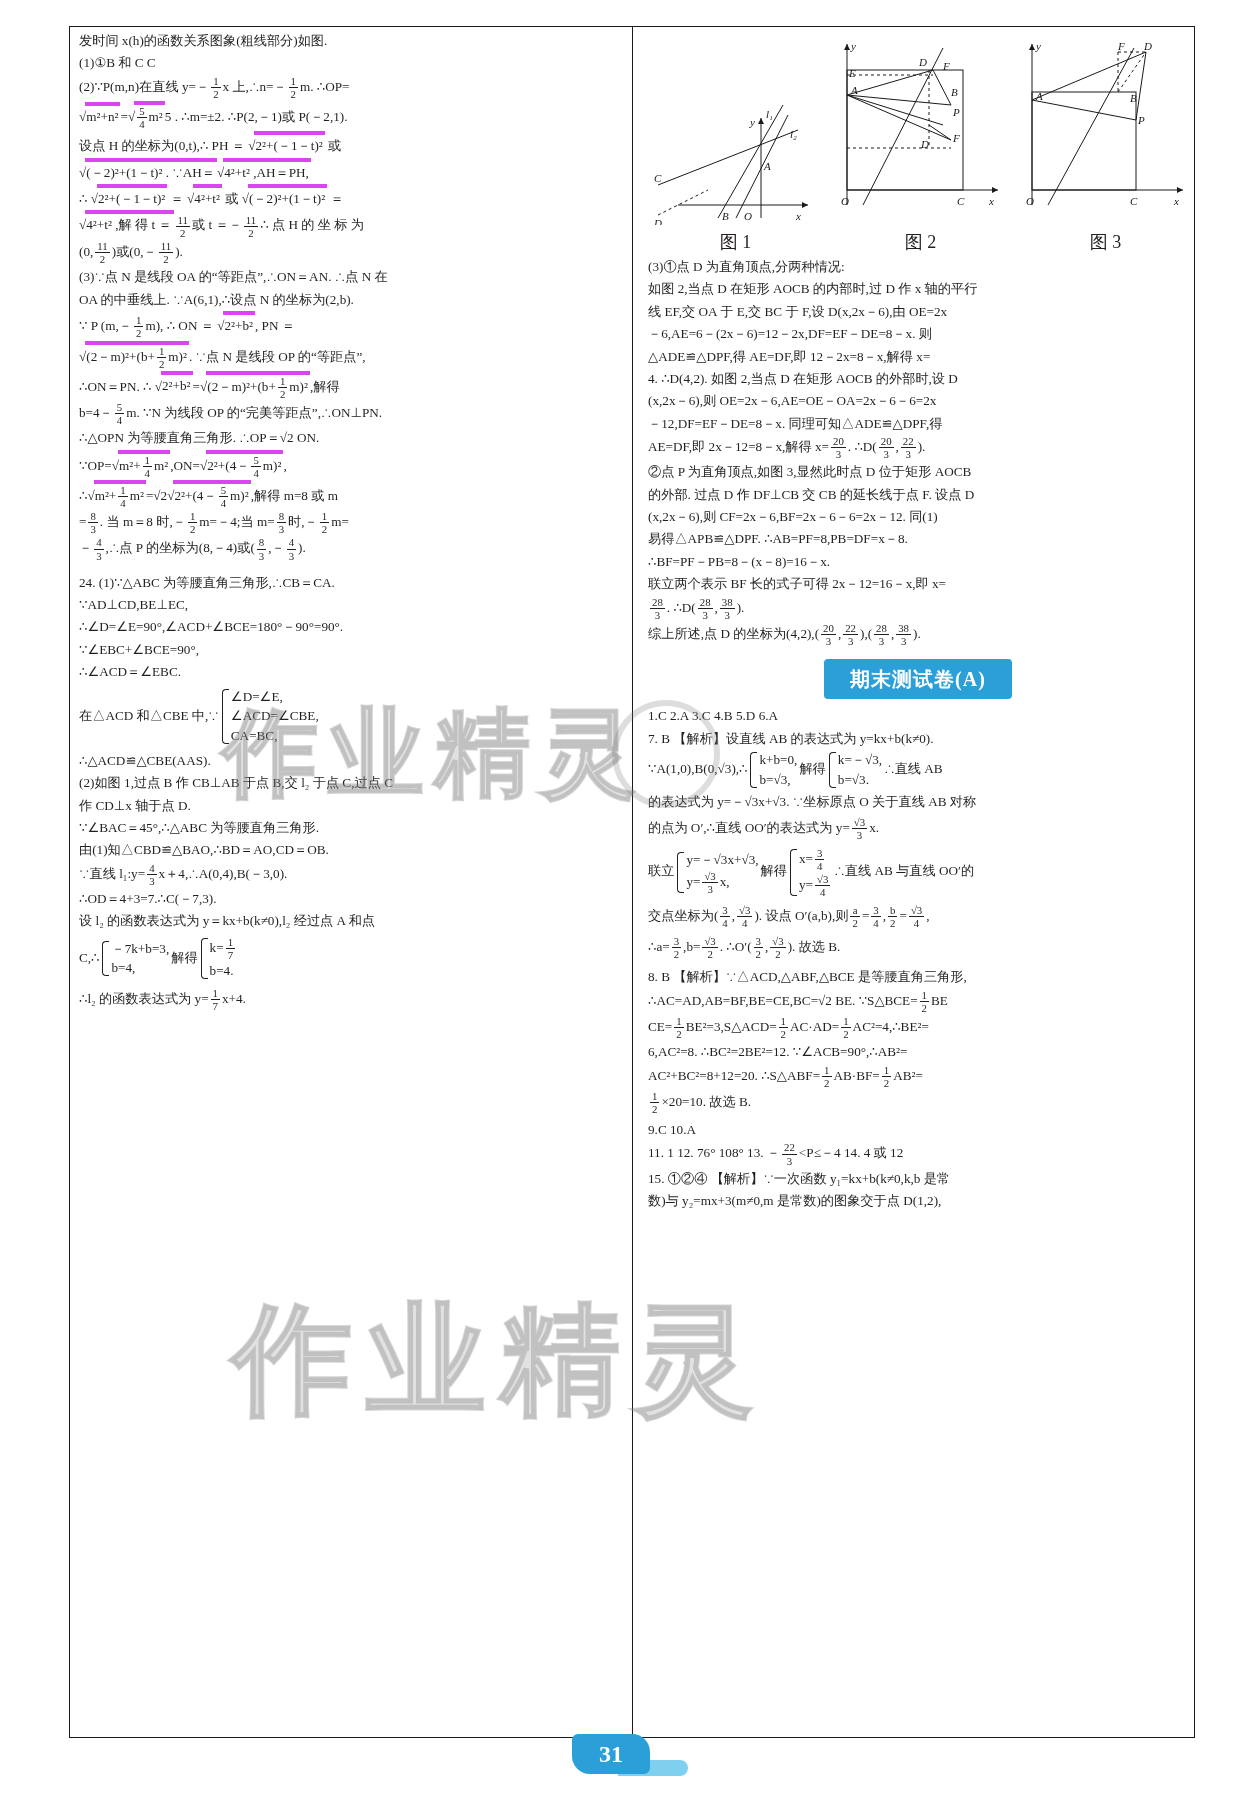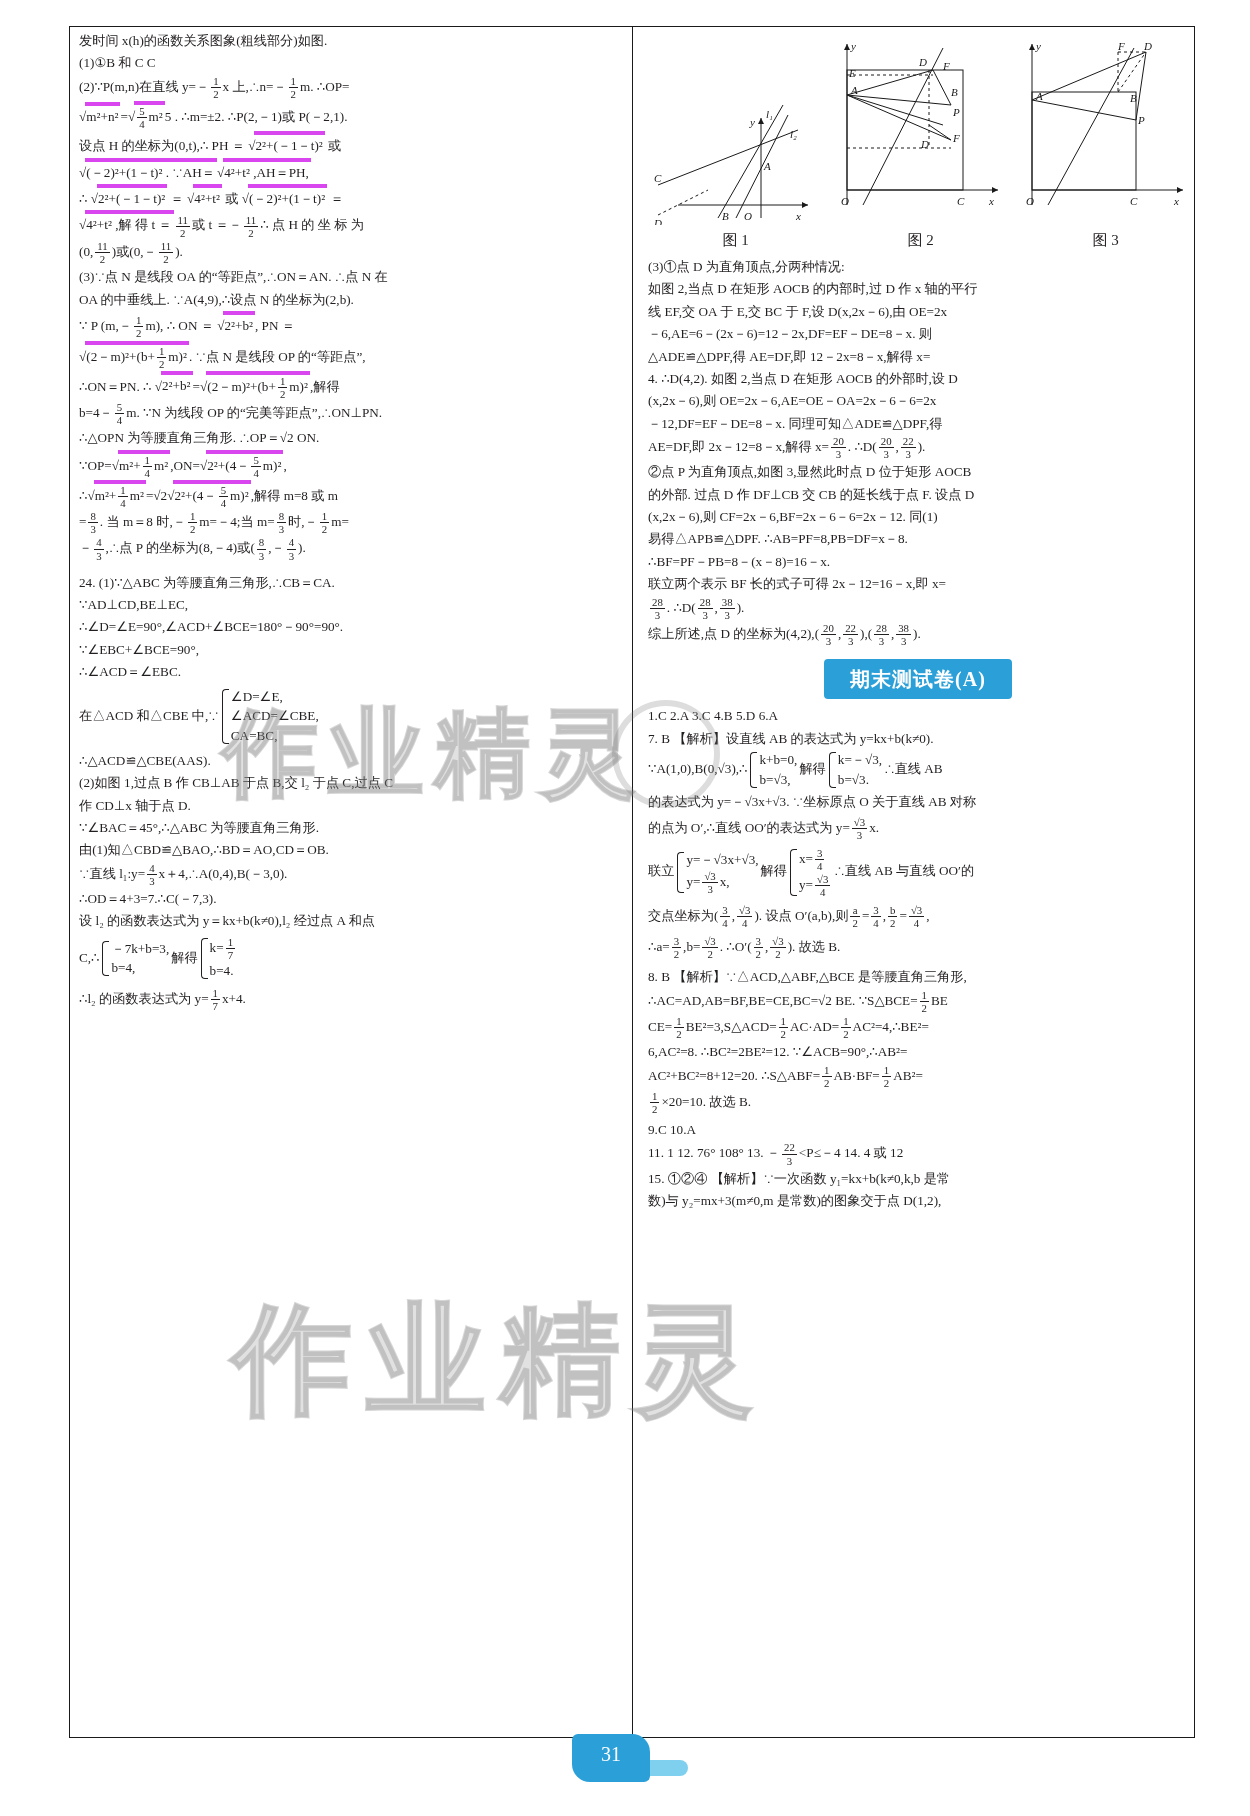--- a/index.html
+++ b/index.html
@@ -59,21 +59,21 @@
     position:relative;
     height:222px;
     margin:0 0 4px 0;
   }
   .figbox{position:absolute;top:0;}
   .figcap{
     position:absolute;
     top:198px;
     width:100%;
     text-align:center;
-    font-size:15px;
+    font-size:18px;
   }
   .secthead{
     text-align:center;
     margin:12px 0 6px 0;
   }
   .secthead span{
     display:inline-block;
     background:#2b9fd8;
     color:#fff;
     font-weight:bold;
@@ -102,26 +102,26 @@
   .pagenum{
     position:absolute;
     left:50%;
     transform:translateX(-50%);
     bottom:34px;
     width:120px;height:48px;
     text-align:center;
   }
   .pagenum .badge{
     position:absolute;left:0;top:0;
-    width:78px;height:48px;
+    width:78px;height:40px;
     background:#2b9fd8;
     border-radius:6px 18px 6px 18px;
     color:#fff;
-    font-weight:normal;
-    font-size:20px;
+    font-weight:bold;
+    font-size:24px;
     line-height:40px;
     text-align:center;
   }
   .pagenum .tail{
     position:absolute;left:46px;top:26px;
     width:70px;height:16px;
     background:#7fd0ef;
     border-radius:0 10px 10px 0;
   }
   .watermark{
@@ -183,21 +183,21 @@
 
     <p>
       √<span class="sqrt">4²+t² ,解 得 t ＝</span><span class="frac"><span class="num">11</span><span class="den">2</span></span><span>或 t ＝－</span><span class="frac"><span class="num">11</span><span class="den">2</span></span><span>∴ 点 H 的 坐 标 为</span>
     </p>
 
     <p>
       (<span>0,</span><span class="frac"><span class="num">11</span><span class="den">2</span></span>)<span>或</span>(<span>0,－</span><span class="frac"><span class="num">11</span><span class="den">2</span></span>).
     </p>
 
     <p>(3)∵点 N 是线段 OA 的“等距点”,∴ON＝AN. ∴点 N 在</p>
-    <p>OA 的中垂线上. ∵A(4,9),∴设点 N 的坐标为(2,b).</p>
+    <p>OA 的中垂线上. ∵A(6,1),∴设点 N 的坐标为(2,b).</p>
 
     <p>
       <span>∵ P</span> (<span>m,－</span><span class="frac"><span class="num">1</span><span class="den">2</span></span><span>m</span>)<span>, ∴ ON ＝</span> √<span class="sqrt">2²+b²</span><span>, PN ＝</span>
     </p>
 
     <p>
       √<span class="sqrt"><span>(2－m)²+</span>(<span>b+</span><span class="frac"><span class="num">1</span><span class="den">2</span></span><span>m</span>)²</span><span>. ∵点 N 是线段 OP 的“等距点”,</span>
     </p>
 
     <p>

